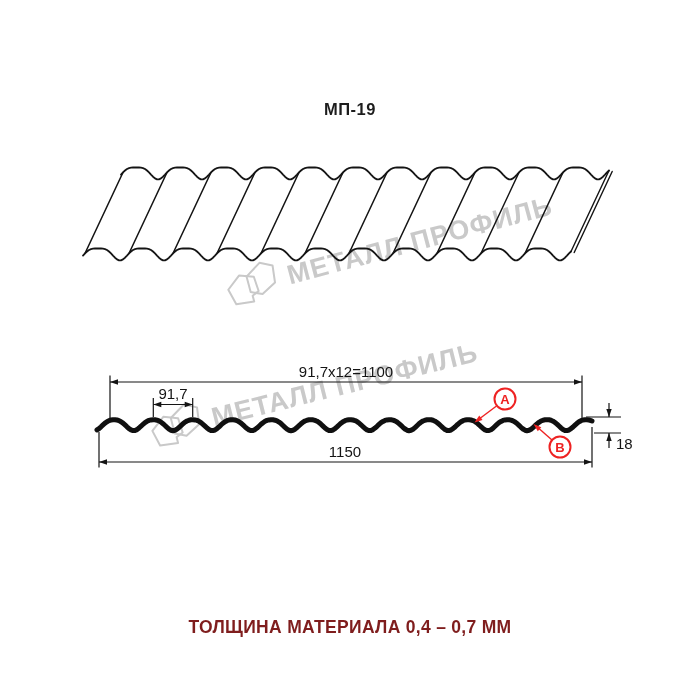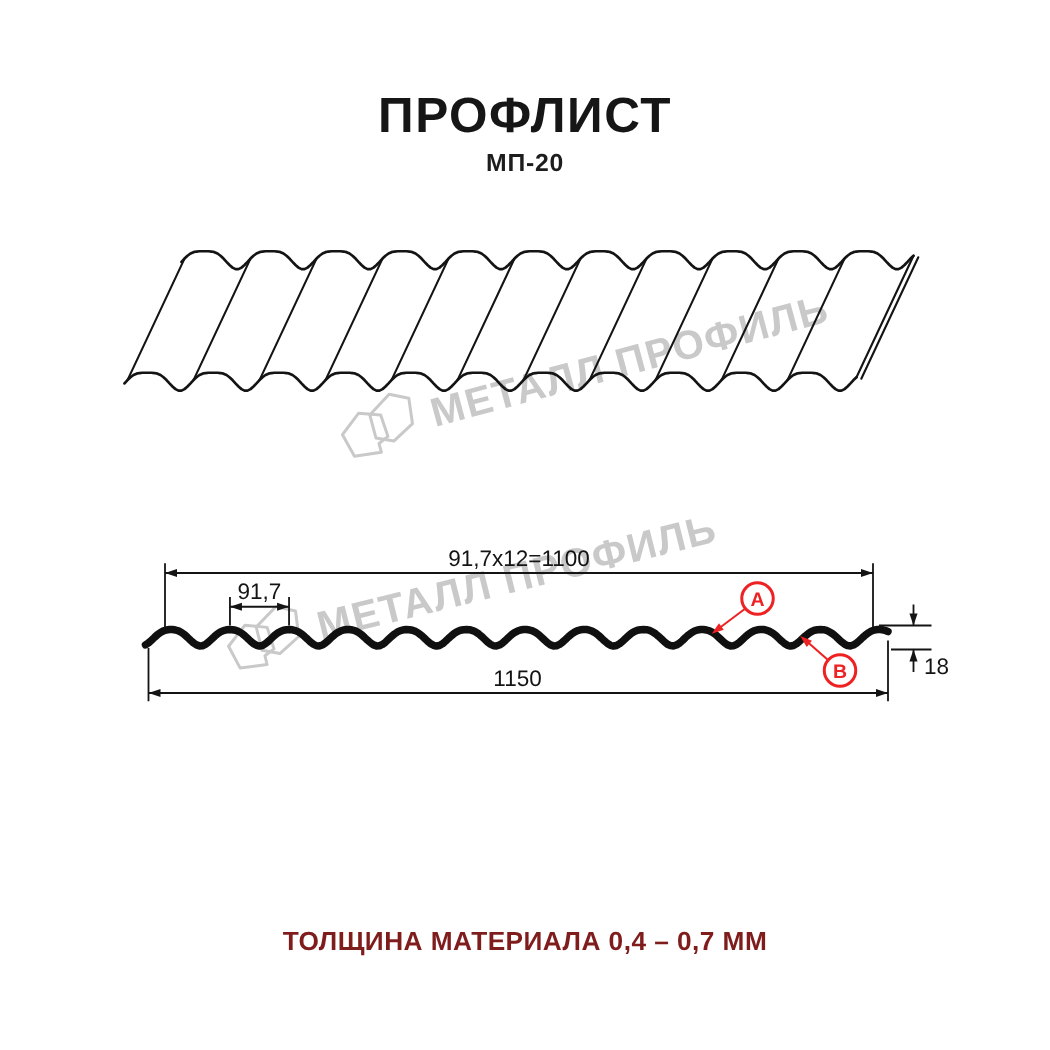--- a/index.html
+++ b/index.html
@@ -30,22 +30,21 @@
   svg.draw{position:absolute;left:0;top:0;z-index:2;}
   .dimtxt{font-family:"Liberation Sans",sans-serif;font-size:15px;fill:#141414;}
   .redc{fill:none;stroke:#ee2222;stroke-width:2;}
   .redt{font-family:"Liberation Sans",sans-serif;font-size:13px;font-weight:bold;fill:#ee2222;}
 </style>
 </head>
 <body>
 
 <div class="stage">
 
-  <div class="title">ПРОФЛИСТ</div>
-  <div class="subtitle">МП-20</div>
+  <div class="subtitle">МП-19</div>
 
   <div class="wm wm-top">
     <svg width="58" height="48" viewBox="0 0 58 48">
       <g fill="none" stroke="#c9c9c9" stroke-width="2" stroke-linejoin="round">
         <path d="M26 14 L42 4 L54 10 L52 27 L37 35 L26 30 Z"></path>
         <path d="M5 22 L19 11 L33 16 L34 31 L27 34 L27 40 L9 38 Z"></path>
       </g>
     </svg>
     <span>МЕТАЛЛ ПРОФИЛЬ</span>
   </div>

